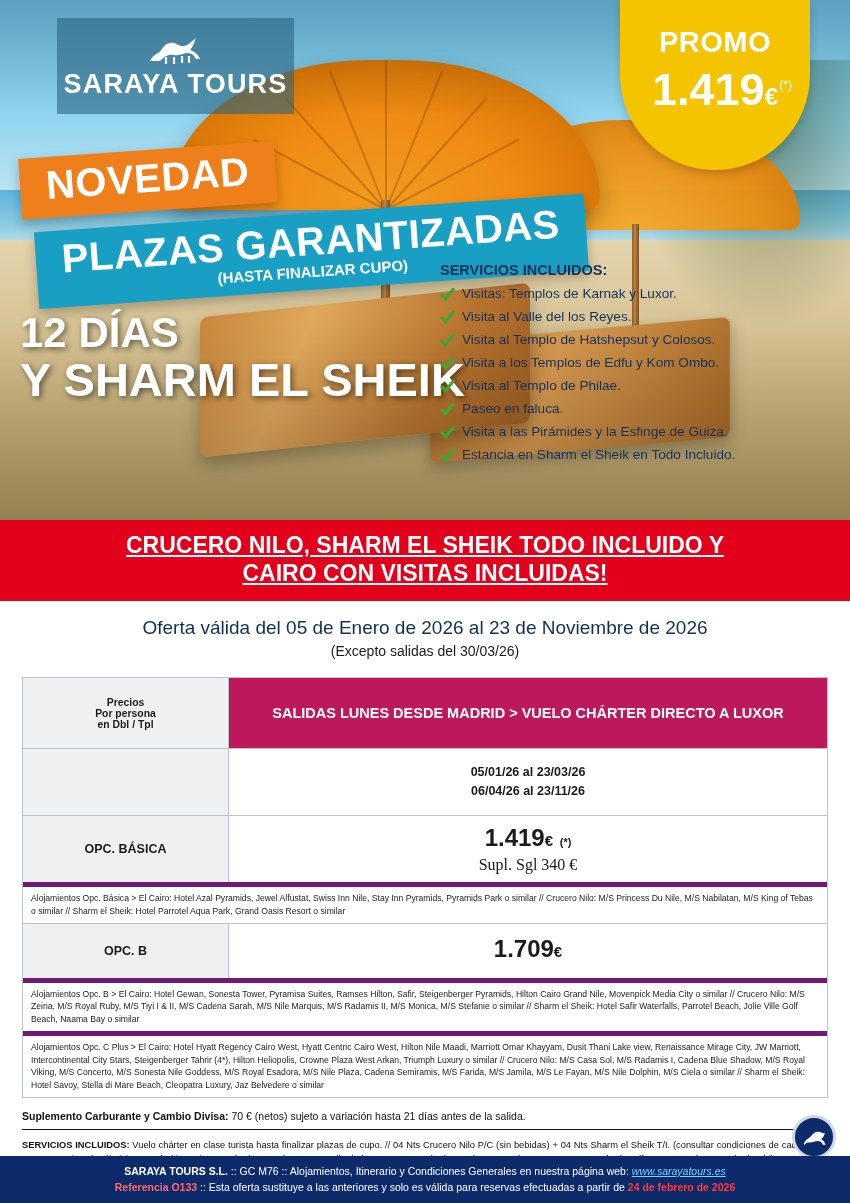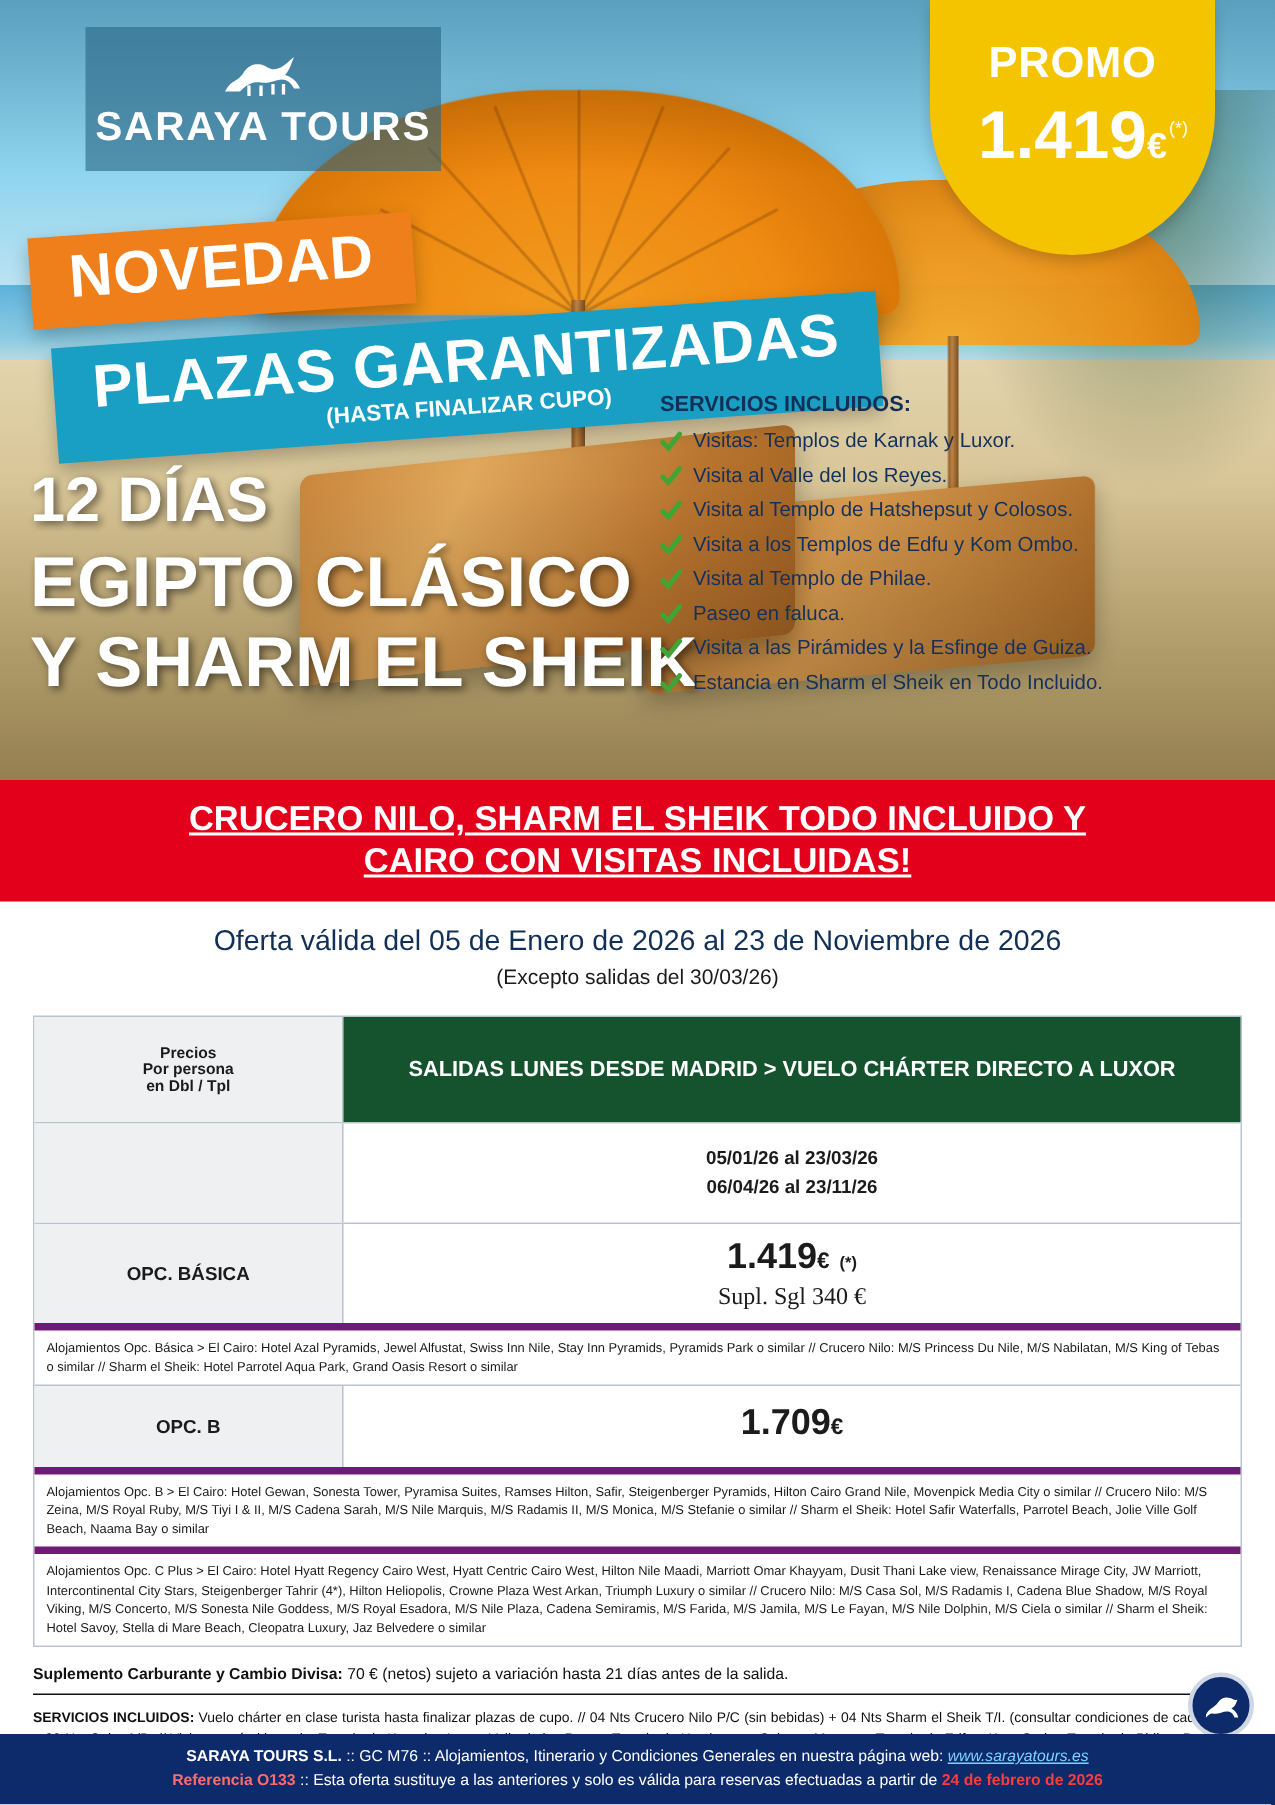--- a/index.html
+++ b/index.html
@@ -154,21 +154,21 @@
   
   .table-wrap { margin: 14px 22px 0 22px; border: 1px solid #b9c4d0; }
   .trow { display:flex; }
   .tl {
     width: 206px; min-width:206px; background:#eef0f2; border-right:1px solid #b9c4d0;
     display:flex; flex-direction:column; align-items:center; justify-content:center;
     text-align:center; font-size: 12.5px; font-weight:700; color:#1b1b1b; padding: 10px 6px;
   }
   .tl small { display:block; font-weight:700; }
   .tr-head {
-    flex:1; background:#14532d; color:#fff; font-size: 14.5px; font-weight:700;
+    flex:1; background:#be185d; color:#fff; font-size: 14.5px; font-weight:700;
     display:flex; align-items:center; justify-content:center; text-align:center; padding: 14px 8px;
   }
   .tr-dates {
     flex:1; display:flex; flex-direction:column; align-items:center; justify-content:center;
     font-size: 12.5px; font-weight:700; color:#1b1b1b; padding: 10px; text-align:center; line-height:1.5;
   }
   .tr-price {
     flex:1; display:flex; flex-direction:column; align-items:center; justify-content:center;
     padding: 8px; text-align:center;
   }
@@ -250,21 +250,20 @@
   </div>
 
   <div class="ribbon-novedad">NOVEDAD</div>
   <div class="ribbon-plazas">
     <div class="l1">PLAZAS GARANTIZADAS</div>
     <div class="l2">(HASTA FINALIZAR CUPO)</div>
   </div>
 
   <div class="hero-title">
     <div class="t-days">12 DÍAS</div>
-    <div class="t-main">EGIPTO CLÁSICO</div>
     <div class="t-main" style="margin-top:-2px">Y SHARM EL SHEIK</div>
   </div>
 
   <div class="services">
     <h3>SERVICIOS INCLUIDOS:</h3>
     <ul>
       <li>
         <svg class="check" viewBox="0 0 16 16">
             <path d="M2 8.5 L6 12.5 L14 2.5" stroke="#3fa535" stroke-width="3.4" fill="none" stroke-linecap="round"></path>
           </svg>

